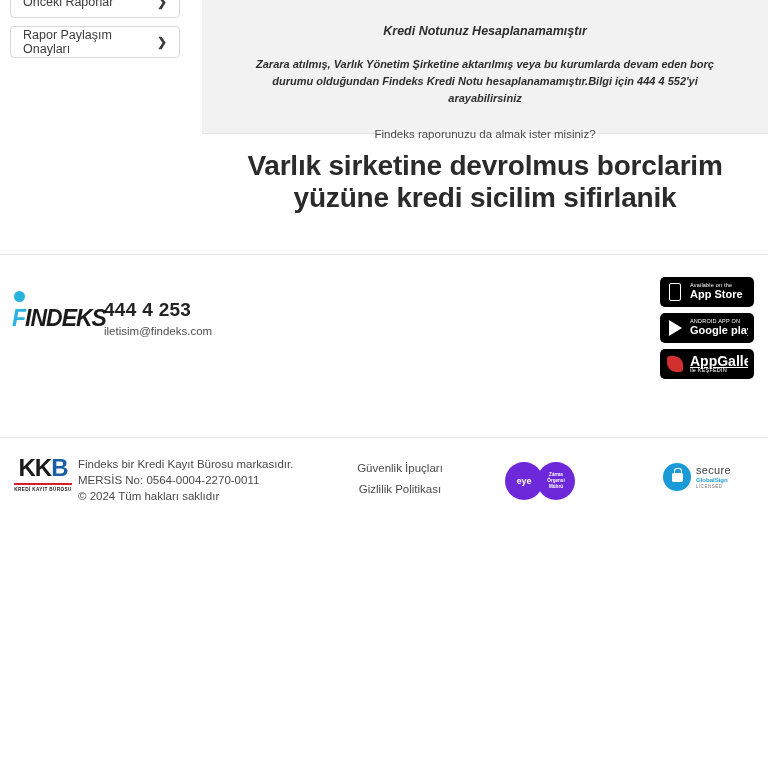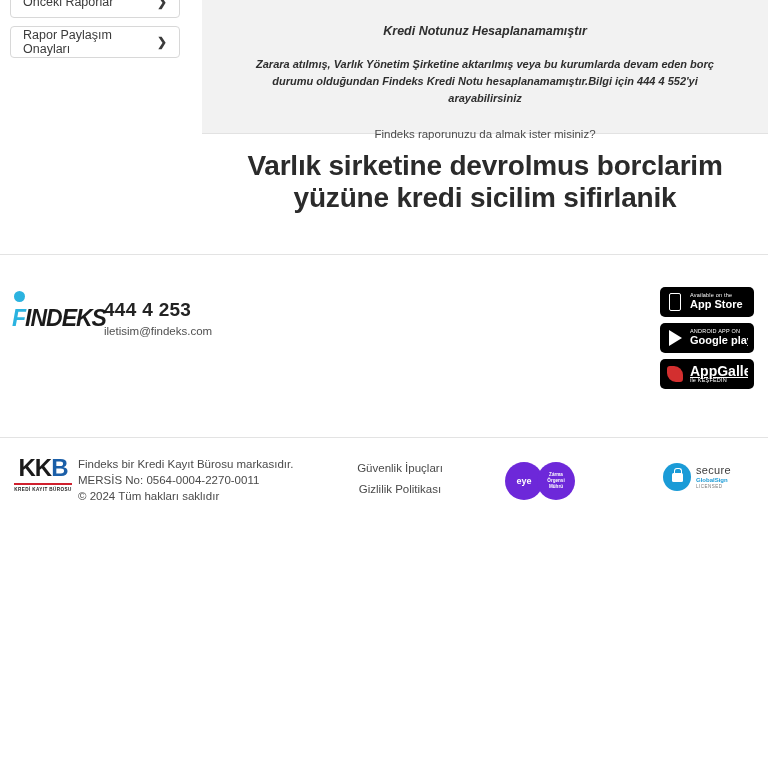--- a/index.html
+++ b/index.html
@@ -181,21 +181,21 @@
     color: #4a4a4a;
     text-decoration: none;
     line-height: 15.6px;
     margin-bottom: 0.5px;
   }
 
   
   .stores-col {
     position: absolute;
     right: 12px;
-    top: 32px;
+    top: 22px;
     width: 96px;
   }
   .store-badge {
     width: 94px;
     height: 30px;
     background: #000;
     border-radius: 5px;
     margin-bottom: 6px;
     display: flex;
     align-items: center;

